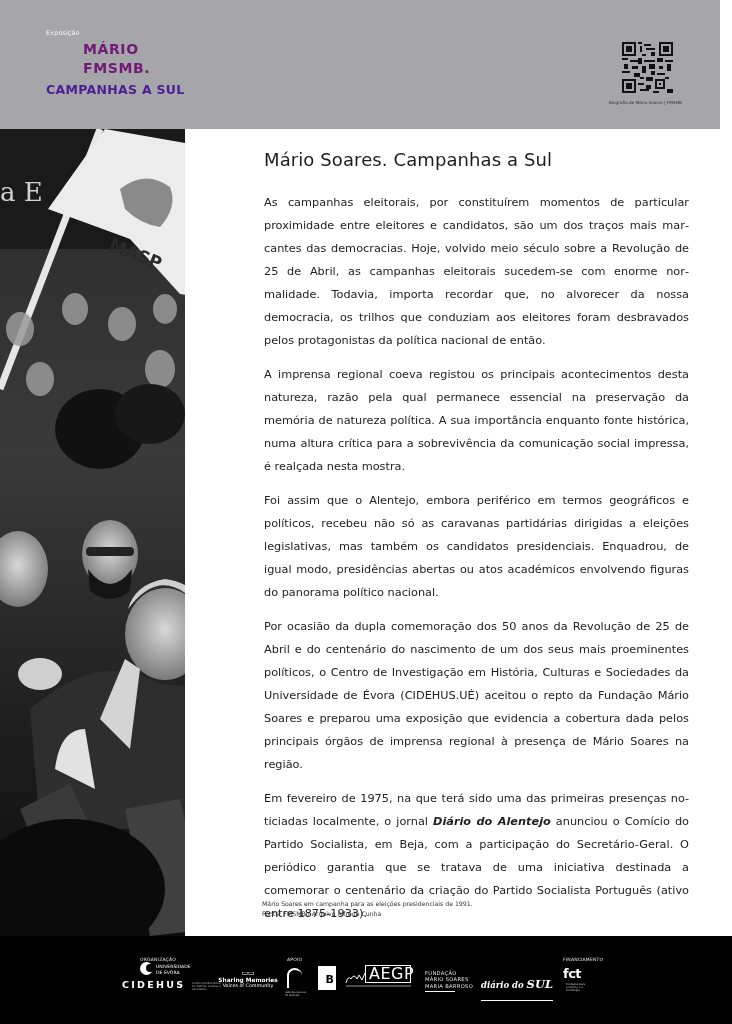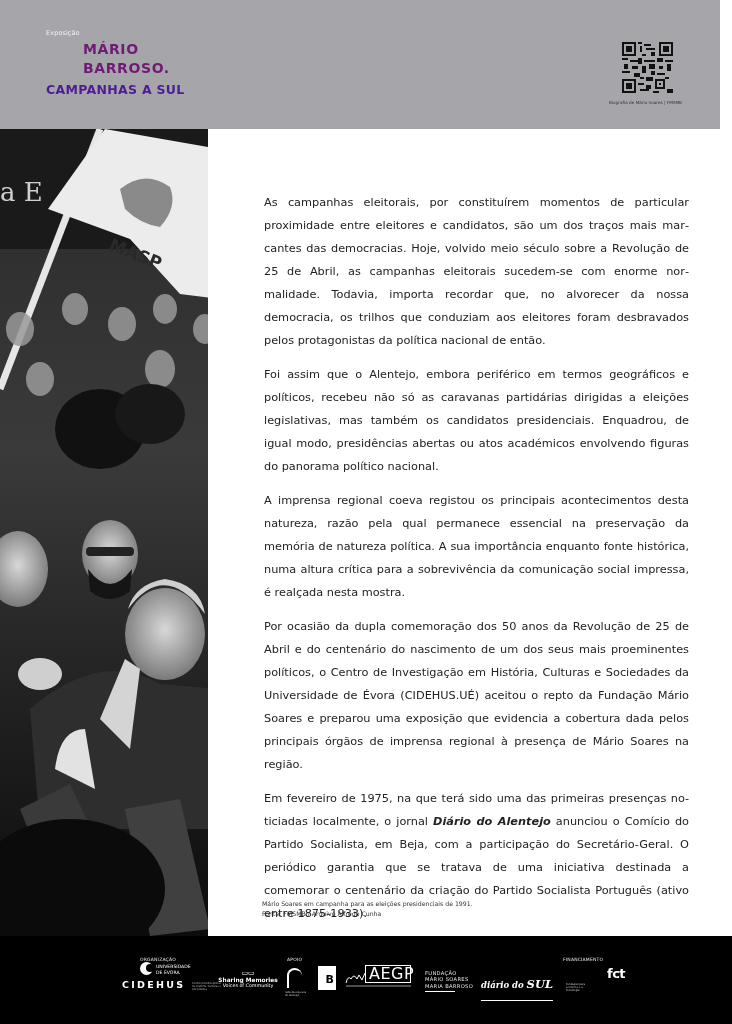--- a/index.html
+++ b/index.html
@@ -27,21 +27,21 @@
   }
   .qr-wrap { position: absolute; left: 610px; top: 42px; width: 75px; text-align: center; }
   .qr { width: 51px; height: 51px; margin: 0 auto; display: block; }
   .qr-caption {
     font-size: 4.2px; color: #333; margin-top: 7px; white-space: nowrap;
     margin-left: -4px;
   }
 
   
   .photo {
-    position: absolute; left: 0; top: 129px; width: 208px; height: 807px;
+    position: absolute; left: 0; top: 129px; width: 185px; height: 807px;
     background: #111;
     overflow: hidden;
     text-align: center;
   }
   .photo svg { display: block; }
 
   
   .content {
     position: absolute; left: 219px; top: 129px; width: 513px; height: 807px;
     background: #ffffff;
@@ -90,31 +90,31 @@
   .bib { left: 318px; top: 30px; width: 18px; height: 24px; background: #fff; }
   .bib span { position: absolute; right: 2px; top: 8px; color: #000; font-weight: bold; font-size: 11px; line-height: 11px; }
   .aegp { left: 345px; top: 29px; width: 66px; height: 24px; }
   .aegp .box { position: absolute; left: 20px; top: 0; width: 46px; height: 18px; border: 1px solid #fff; }
   .aegp .word { position: absolute; left: 24px; top: 2px; font-size: 16px; line-height: 14px; letter-spacing: 0.5px; }
   .fmsmb { left: 425px; top: 34px; font-size: 5.2px; line-height: 6.4px; letter-spacing: 0.3px; color: #e6e6e6; }
   .fmsmb .bar { width: 30px; height: 1px; background: #fff; margin-top: 2px; }
   .diario { left: 481px; top: 37px; font-family: "DejaVu Serif", serif; font-style: italic; font-weight: bold; white-space: nowrap; border-bottom: 1px solid #fff; padding-bottom: 8px; text-align: right; }
   .diario .a { font-size: 8.5px; }
   .diario .b { font-size: 11.5px; }
-  .fct { left: 563px; top: 30px; font-size: 13px; font-weight: bold; letter-spacing: -0.5px; margin-left: 44px; }
+  .fct { left: 563px; top: 30px; font-size: 13px; font-weight: bold; letter-spacing: -0.5px; }
   .fct-small { left: 566px; top: 47px; font-size: 2.6px; line-height: 3px; color: #ccc; width: 20px; }
 </style>
 </head>
 <body>
 
 <div class="header">
   <div class="kicker">Exposição</div>
   <div class="name">
     <div>MÁRIO</div>
-    <div>BARROSO.</div>
+    <div>FMSMB.</div>
   </div>
   <div class="subtitle">CAMPANHAS A SUL</div>
 
   <div class="qr-wrap">
     <svg class="qr" viewBox="0 0 25 25" shape-rendering="crispEdges">
       <rect width="25" height="25" fill="#a6a5aa"></rect>
       <g fill="#111">
         <rect x="0" y="0" width="7" height="7"></rect>
           <rect x="1" y="1" width="5" height="5" fill="#a6a5aa"></rect>
           <rect x="2" y="2" width="3" height="3"></rect>
@@ -218,24 +218,25 @@
     <path d="M55 640 Q60 600 85 600 L95 660 Z" fill="#e2e2e2"></path>
 
     <path d="M20 680 L70 655 L110 740 L60 780 Z" fill="#3a3a3a"></path>
     <path d="M125 680 L180 670 L210 800 L150 807 Z" fill="#404040"></path>
 
     <ellipse cx="70" cy="760" rx="95" ry="70" fill="#0b0b0b"></ellipse>
   </svg>
 </div>
 
 <div class="content">
+  <h1 class="title">Mário Soares. Campanhas a Sul</h1>
   <div class="body-text">
     <p>As campanhas eleitorais, por constituírem momentos de particular proximidade entre eleitores e candidatos, são um dos traços mais mar­cantes das democracias. Hoje, volvido meio século sobre a Revolução de 25 de Abril, as campanhas eleitorais sucedem-se com enorme nor­malidade. Todavia, importa recordar que, no alvorecer da nossa democracia, os trilhos que conduziam aos eleitores foram desbravados pelos protagonistas da política nacional de então.</p>
+    <p>A imprensa regional coeva registou os principais acontecimentos desta natureza, razão pela qual permanece essencial na preservação da memória de natureza política. A sua importância enquanto fonte histórica, numa altura crítica para a sobrevivência da comunicação social impressa, é realçada nesta mostra.</p>
     <p>Foi assim que o Alentejo, embora periférico em termos geográficos e políticos, recebeu não só as caravanas partidárias dirigidas a eleições legislativas, mas também os candidatos presidenciais. Enquadrou, de igual modo, presidências abertas ou atos académicos envolvendo figu­ras do panorama político nacional.</p>
-    <p>A imprensa regional coeva registou os principais acontecimentos desta natureza, razão pela qual permanece essencial na preservação da memória de natureza política. A sua importância enquanto fonte histórica, numa altura crítica para a sobrevivência da comunicação social impressa, é realçada nesta mostra.</p>
     <p>Por ocasião da dupla comemoração dos 50 anos da Revolução de 25 de Abril e do centenário do nascimento de um dos seus mais proeminen­tes políticos, o Centro de Investigação em História, Culturas e Socie­dades da Universidade de Évora (CIDEHUS.UÉ) aceitou o repto da Fundação Mário Soares e preparou uma exposição que evidencia a co­bertura dada pelos principais órgãos de imprensa regional à presença de Mário Soares na região.</p>
     <p><span>Em fevereiro de 1975, na que terá sido uma das primeiras presenças no­ticiadas localmente, o jornal </span><em>Diário do Alentejo</em><span> anunciou o Comício do Partido Socialista, em Beja, com a participação do Secretário-Geral. O periódico garantia que se tratava de uma iniciativa destinada a comemorar o centenário da criação do Partido Socialista Português (ativo entre 1875-1933).</span></p>
   </div>
   <div class="caption">
     <div>Mário Soares em campanha para as eleições presidenciais de 1991.</div>
     <div>Fonte: FMSMB / Arquivo Alfredo Cunha</div>
   </div>
 </div>
 
 <div class="footer">

